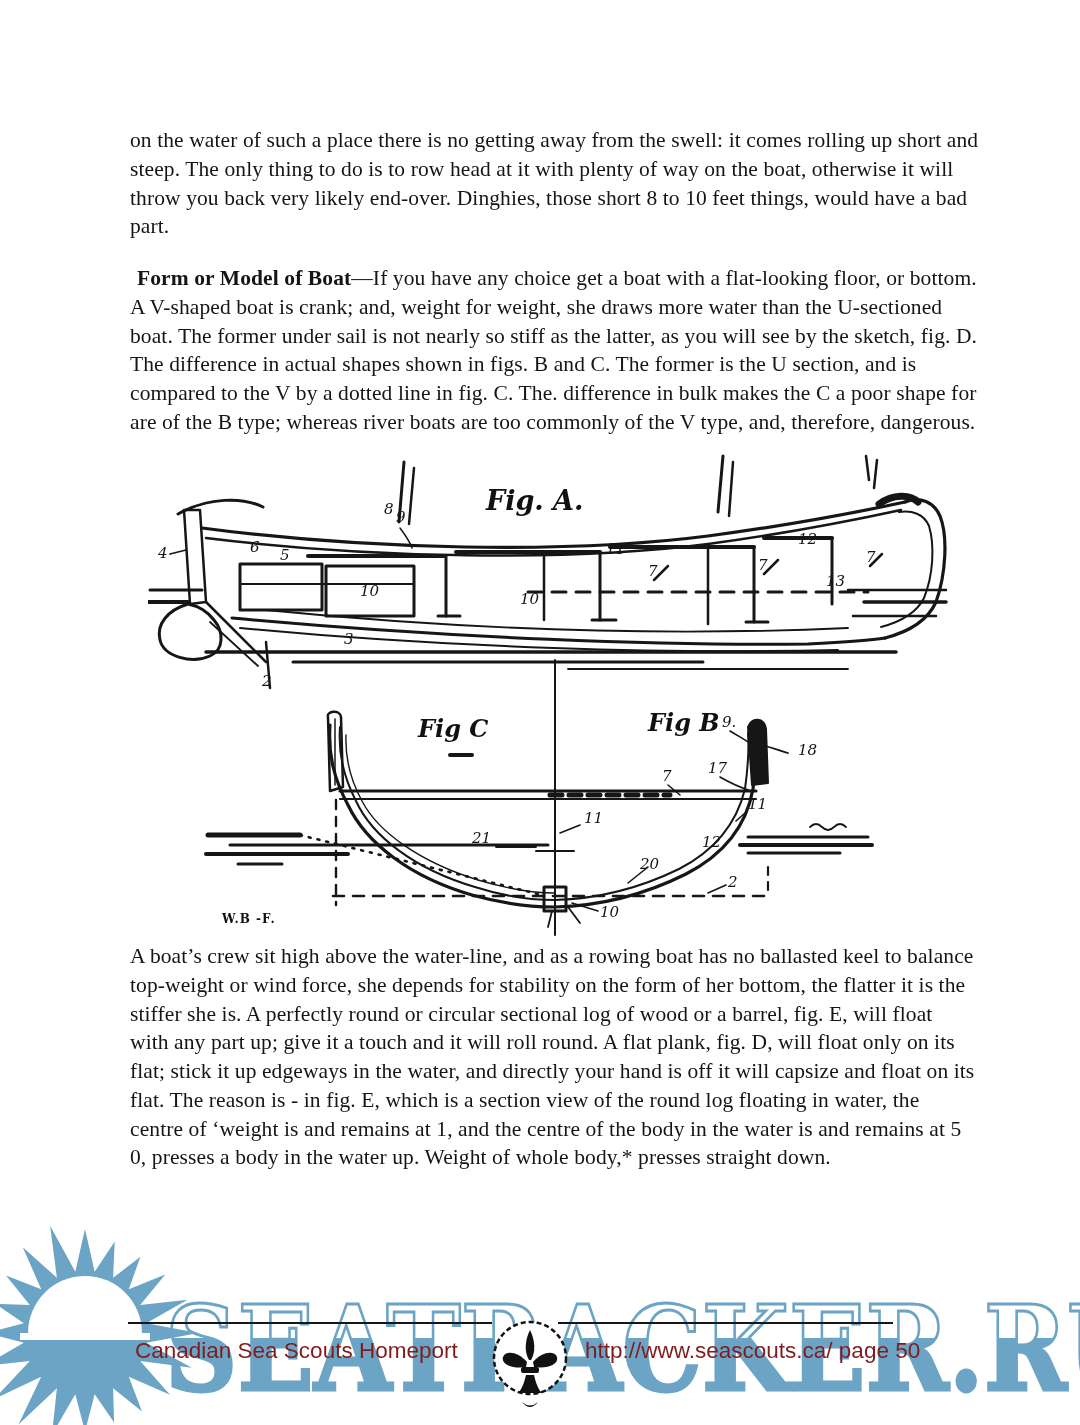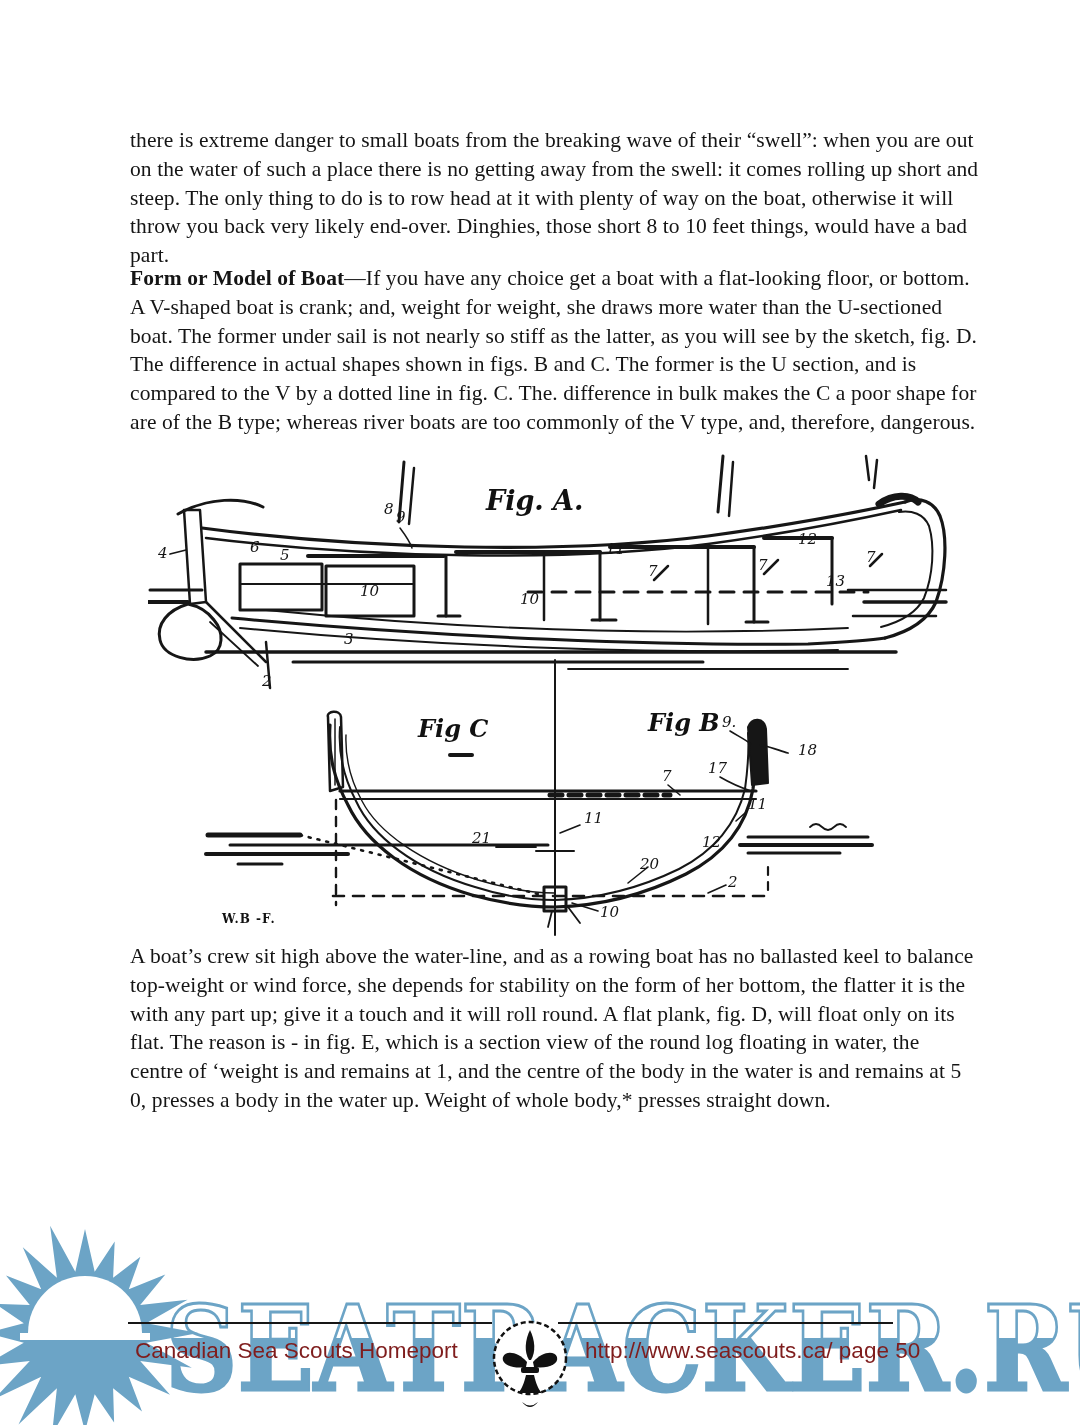--- a/index.html
+++ b/index.html
@@ -1,20 +1,20 @@
 <!DOCTYPE html>
 <html><head>
 <meta charset="utf-8">
 <style>
   html,body{margin:0;padding:0;background:#e8e8e8;}
   #page{position:relative;width:1080px;height:1425px;background:#ffffff;overflow:hidden;
         font-family:"Liberation Serif",serif;color:#151515;}
   .para{position:absolute;left:130px;width:860px;font-size:21.5px;line-height:28.75px;
         letter-spacing:0.1px;white-space:nowrap;}
-  .tline b{font-weight:bold;}
+  .tline b{font-weight:bold;margin-left:7px;}
   .red{color:#cc1111;}
   .figwrap{position:absolute;}
   .figwrap svg{display:block;width:100%;height:100%;}
   .sketch{stroke:#161616;fill:none;stroke-linecap:round;stroke-linejoin:round;}
   .figlabel{font:italic 15px "DejaVu Serif",serif;fill:#141414;}
   .figcaption{font:italic bold 27px "DejaVu Serif",serif;fill:#111;}
   .figcaption2{font:italic bold 24px "DejaVu Serif",serif;fill:#111;}
   .figsig{font:bold 12px "DejaVu Serif",serif;fill:#111;letter-spacing:1px;}
   
   .wm{position:absolute;left:165px;top:1290px;width:915px;height:140px;pointer-events:none;}
@@ -40,38 +40,39 @@
     <div class="wm-layer wm-solid">SEATRACKER.RU</div>
   </div>
 
   <svg class="logo" style="left:-30px;top:1218px;width:230px;height:230px" viewBox="0 0 230 230">
     <polygon fill="#6ca4c6" points="115.0,11.0 124.7,53.8 144.7,23.4 143.1,59.8 170.4,38.8 158.8,71.2 195.3,56.6 170.2,86.9 217.5,81.7 176.2,105.3 228.6,115.0 176.2,124.7 221.8,149.7 170.2,143.1 200.0,176.7 158.8,158.8 172.0,193.4 143.1,170.2 144.1,204.4 124.7,176.2 115.0,213.4 105.3,176.2 82.0,216.6 86.9,170.2 48.5,206.6 71.2,158.8 23.7,181.3 59.8,143.1 14.2,147.8 53.8,124.7 17.3,115.0 53.8,105.3 25.6,86.0 59.8,86.9 36.0,57.6 71.2,71.2 52.8,29.3 86.9,59.8 80.1,7.7 105.3,53.8"></polygon>
     <path d="M58,115 A57,57 0 0 1 172,115 Z" fill="#ffffff"></path>
     <rect x="50" y="115" width="130" height="7" fill="#ffffff"></rect>
   </svg>
 
   <div class="para" style="top:126px">
-      <div class="tline">there is extreme danger to small boats from the breaking wave of their “swell”: when you are out</div>
       <div class="tline">on the water of such a place there is no getting away from the swell: it comes rolling up short and</div>
       <div class="tline">steep. The only thing to do is to row head at it with plenty of way on the boat, otherwise it will</div>
       <div class="tline">throw you back very likely end-over. Dinghies, those short 8 to 10 feet things, would have a bad</div>
       <div class="tline">part.</div>
     </div>
   <div class="para" style="top:264px">
       <div class="tline"><b>Form or Model of Boat</b>—If you have any choice get a boat with a flat-looking floor, or bottom.</div>
       <div class="tline">A V-shaped boat is crank; and, weight for weight, she draws more water than the U-sectioned</div>
       <div class="tline">boat. The former under sail is not nearly so stiff as the latter, as you will see by the sketch, fig. D.</div>
       <div class="tline">The difference in actual shapes shown in figs. B and C.  The former is the U section, and is</div>
       <div class="tline">compared to the V by a dotted line in fig. C. The. difference in bulk makes the C a poor shape for</div>
       <div class="tline">are of the B type; whereas river boats are too commonly of the V type, and, therefore, dangerous.</div>
     </div>
   <div class="para" style="top:942px">
       <div class="tline">A boat’s crew sit high above the water-line, and as a rowing boat has no ballasted keel to balance</div>
       <div class="tline">top-weight or wind force, she depends for stability on the form of her bottom, the flatter it is the</div>
+      <div class="tline">stiffer she is. A perfectly round or circular sectional log of wood or a barrel, fig. E, will float</div>
       <div class="tline">with any part up; give it a touch and it will roll round. A flat plank, fig. D, will float only on its</div>
+      <div class="tline">flat; stick it up edgeways in the water, and directly your hand is off it will capsize and float on its</div>
       <div class="tline">flat. The reason is - in fig. E, which is a section view of the round log floating in water, the</div>
       <div class="tline">centre of ‘weight is and remains at 1, and the centre of the body in the water is and remains at 5</div>
       <div class="tline">0, presses a body in the water up. Weight of whole body,* presses straight down.</div>
     </div>
 
   <div class="figwrap" style="left:148px;top:452px;width:800px;height:240px">
     <svg viewBox="0 0 800 240">
       <g class="sketch" stroke-width="2.5">
 
         <path d="M256,10 L251,70" stroke-width="3"></path>

